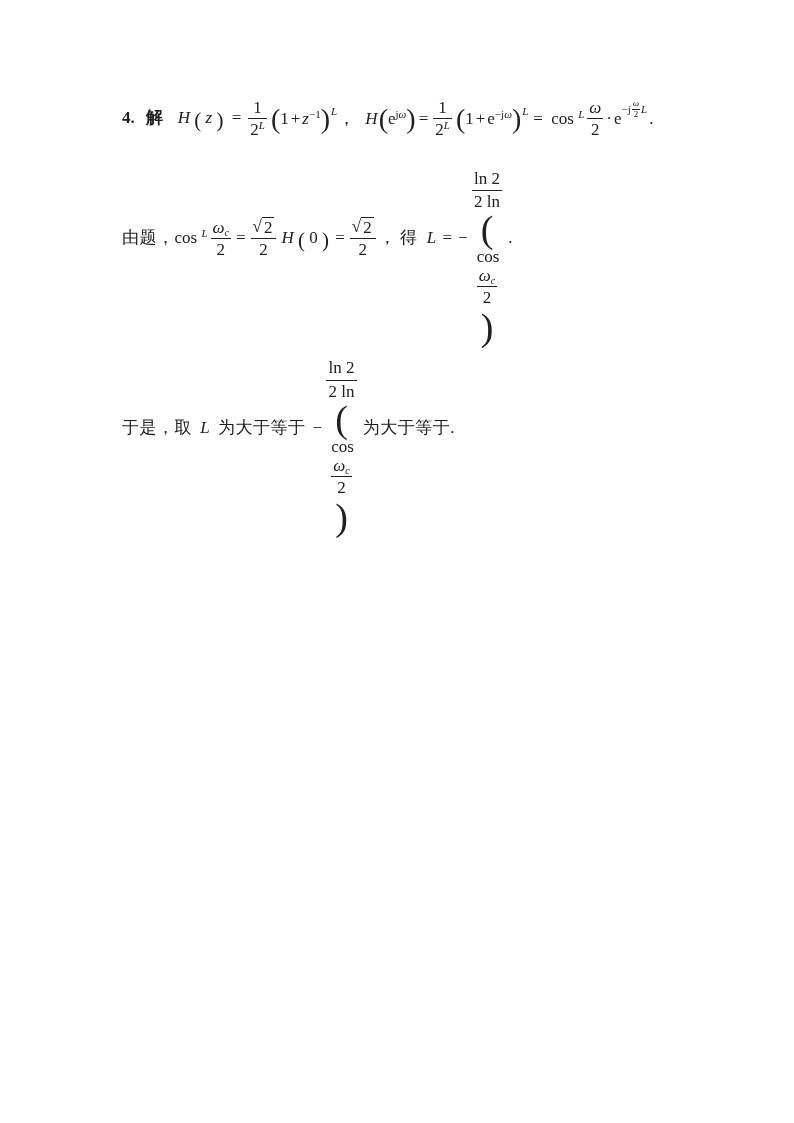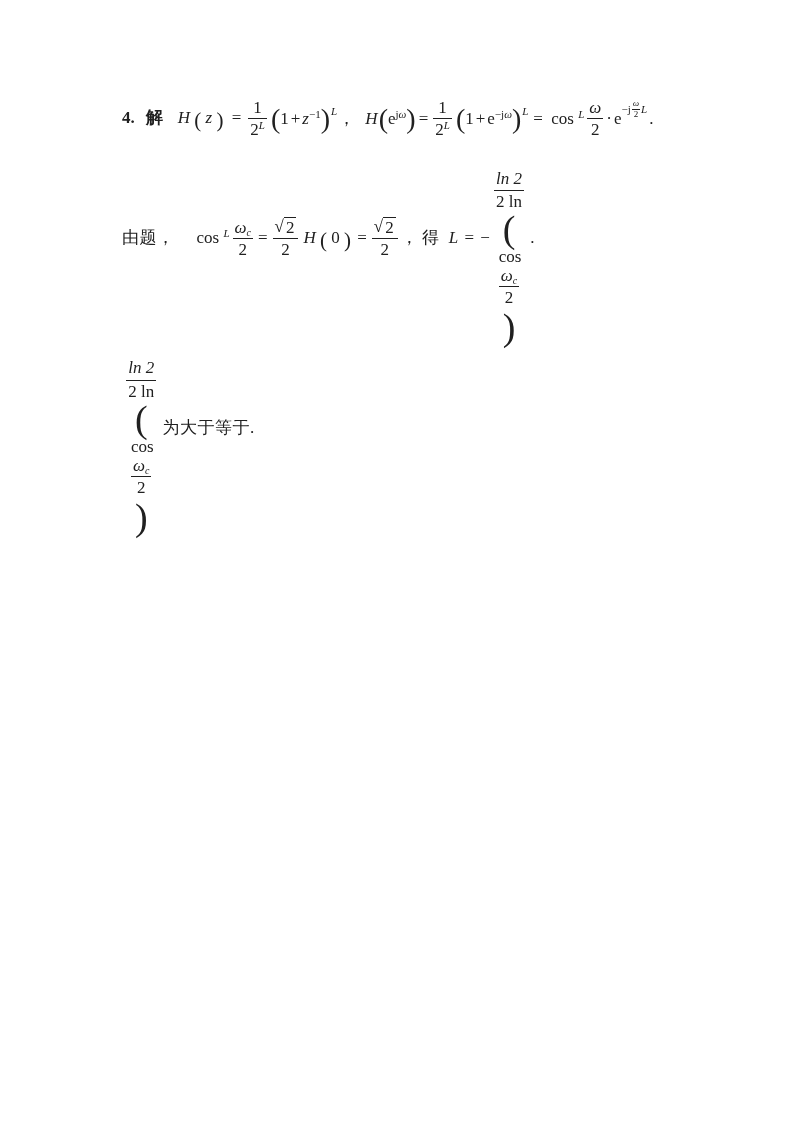--- a/index.html
+++ b/index.html
@@ -40,27 +40,27 @@
           transform: translateY(-9px); line-height: 1; }
   .tfrac { display: inline-flex; flex-direction: column; align-items: center;
            font-size: 9px; margin: 0 1px; }
   .tfrac .fnum, .tfrac .fden { line-height: 1.1; padding: 0 1px; }
 
   .sqrt  { display: inline-flex; align-items: flex-start; }
   .rsign { line-height: 1.15; }
   .rcand { border-top: 1px solid currentColor; line-height: 1.15; padding: 0 2px; }
 
   .bigfrac { margin: 22px 4px -16px; }
-  .bigfrac > .fnum { padding-bottom: 1px; font-style: italic; }
+  .bigfrac > .fnum { padding-bottom: 1px; }
   .denrow { display: inline-flex; align-items: center; line-height: 1; padding: 2px 2px 1px; flex-direction: column; }
   .p3 { font-size: 38px; line-height: 1; }
 
   .mx  { margin: 0 4px; }
   .mx2 { margin: 0 2px; }
-  .mr6 { margin-right: 22px; }
+  .mr6 { margin-right: 0; }
   .ml2 { margin-left: 2px; }
 </style>
 </head>
 <body>
 
 <div class="content">
 
   <div class="mline l1">
     <span class="tok">
       <span class="b">4.</span>
@@ -204,20 +204,26 @@
           <span class="fden">2</span>
         </span>
         <span class="p3">)</span>
       </span>
     </span>
 
     <span class="tok ml2">.</span>
   </div>
 
   <div class="mline l3">
+    <span class="tok">
+      <span class="cjk">于是，取</span>
+      <span class="it" style="margin:0 4px;">L</span>
+      <span class="cjk">为大于等于</span>
+      <span style="margin-left:3px;">−</span>
+    </span>
 
     <span class="frac bigfrac">
       <span class="fnum">ln 2</span>
       <span class="fbar"></span>
       <span class="fden denrow">
         <span>2 ln</span>
         <span class="p3">(</span>
         <span class="ml2">cos</span>
         <span class="frac">
           <span class="fnum"><span class="it">ω</span><span class="ssub it">c</span></span>

